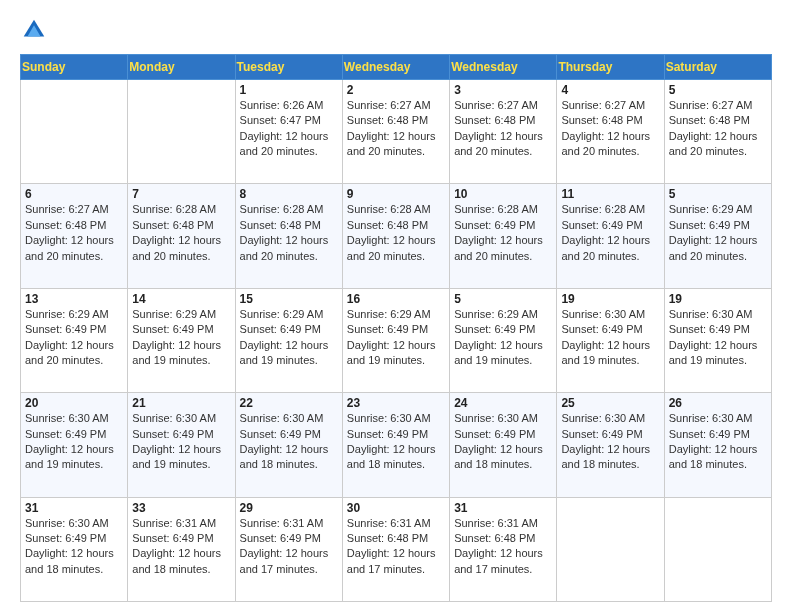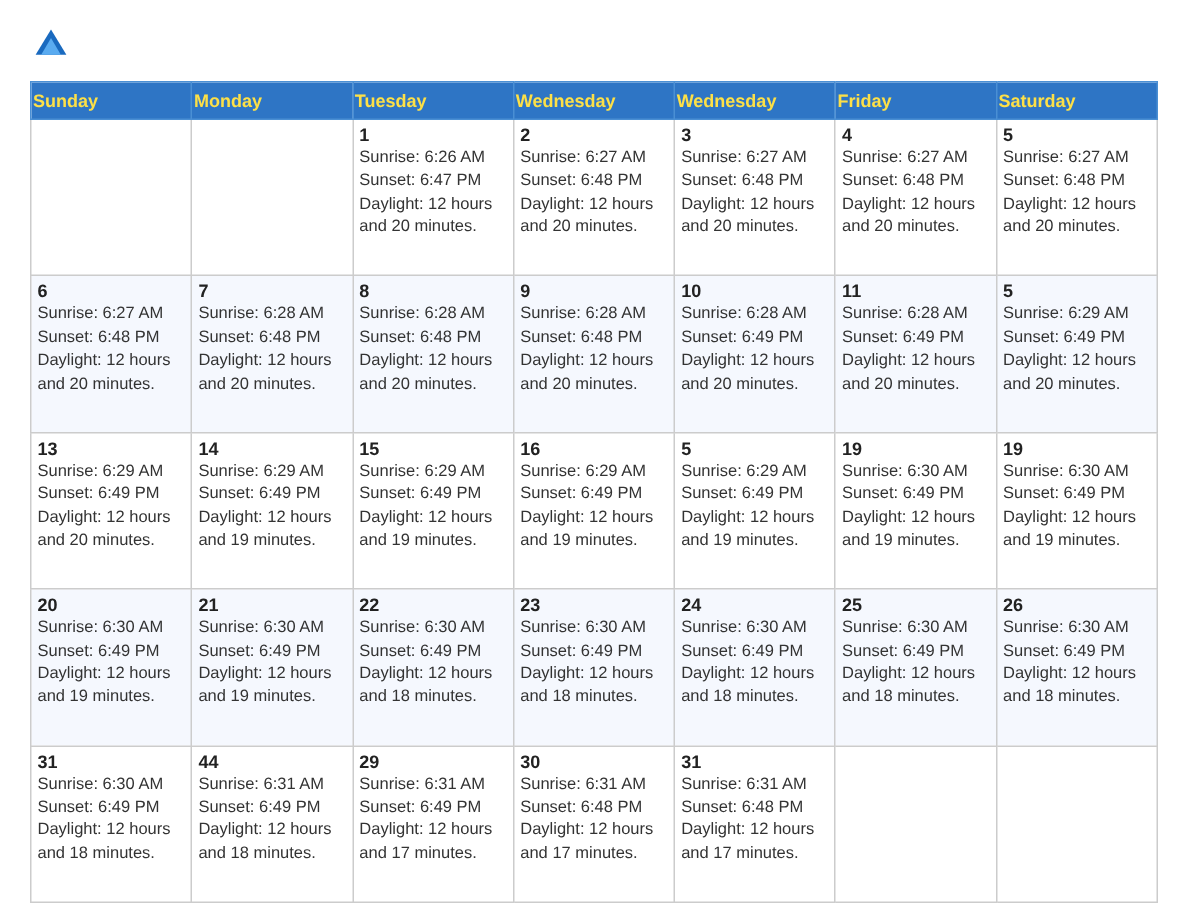--- a/index.html
+++ b/index.html
@@ -128,21 +128,21 @@
   </div>
 
   <table class="calendar">
     <thead>
       <tr>
       <th>Sunday</th>
           <th>Monday</th>
           <th>Tuesday</th>
           <th>Wednesday</th>
           <th>Wednesday</th>
-          <th>Friday</th>
+          <th>Thursday</th>
           <th>Saturday</th>
         </tr>
     </thead>
     <tbody id="calendar-body">
     <tr>
           <td class="empty"></td>
           <td class="empty"></td>
           <td>
             <span class="day-number">1</span>
             <div class="day-info">Sunrise: 6:26 AM<br>Sunset: 6:47 PM<br>Daylight: 12 hours and 20 minutes.</div>
@@ -253,21 +253,21 @@
             <span class="day-number">26</span>
             <div class="day-info">Sunrise: 6:30 AM<br>Sunset: 6:49 PM<br>Daylight: 12 hours and 18 minutes.</div>
           </td>
         </tr>
         <tr>
           <td>
             <span class="day-number">31</span>
             <div class="day-info">Sunrise: 6:30 AM<br>Sunset: 6:49 PM<br>Daylight: 12 hours and 18 minutes.</div>
           </td>
           <td>
-            <span class="day-number">44</span>
+            <span class="day-number">33</span>
             <div class="day-info">Sunrise: 6:31 AM<br>Sunset: 6:49 PM<br>Daylight: 12 hours and 18 minutes.</div>
           </td>
           <td>
             <span class="day-number">29</span>
             <div class="day-info">Sunrise: 6:31 AM<br>Sunset: 6:49 PM<br>Daylight: 12 hours and 17 minutes.</div>
           </td>
           <td>
             <span class="day-number">30</span>
             <div class="day-info">Sunrise: 6:31 AM<br>Sunset: 6:48 PM<br>Daylight: 12 hours and 17 minutes.</div>
           </td>

